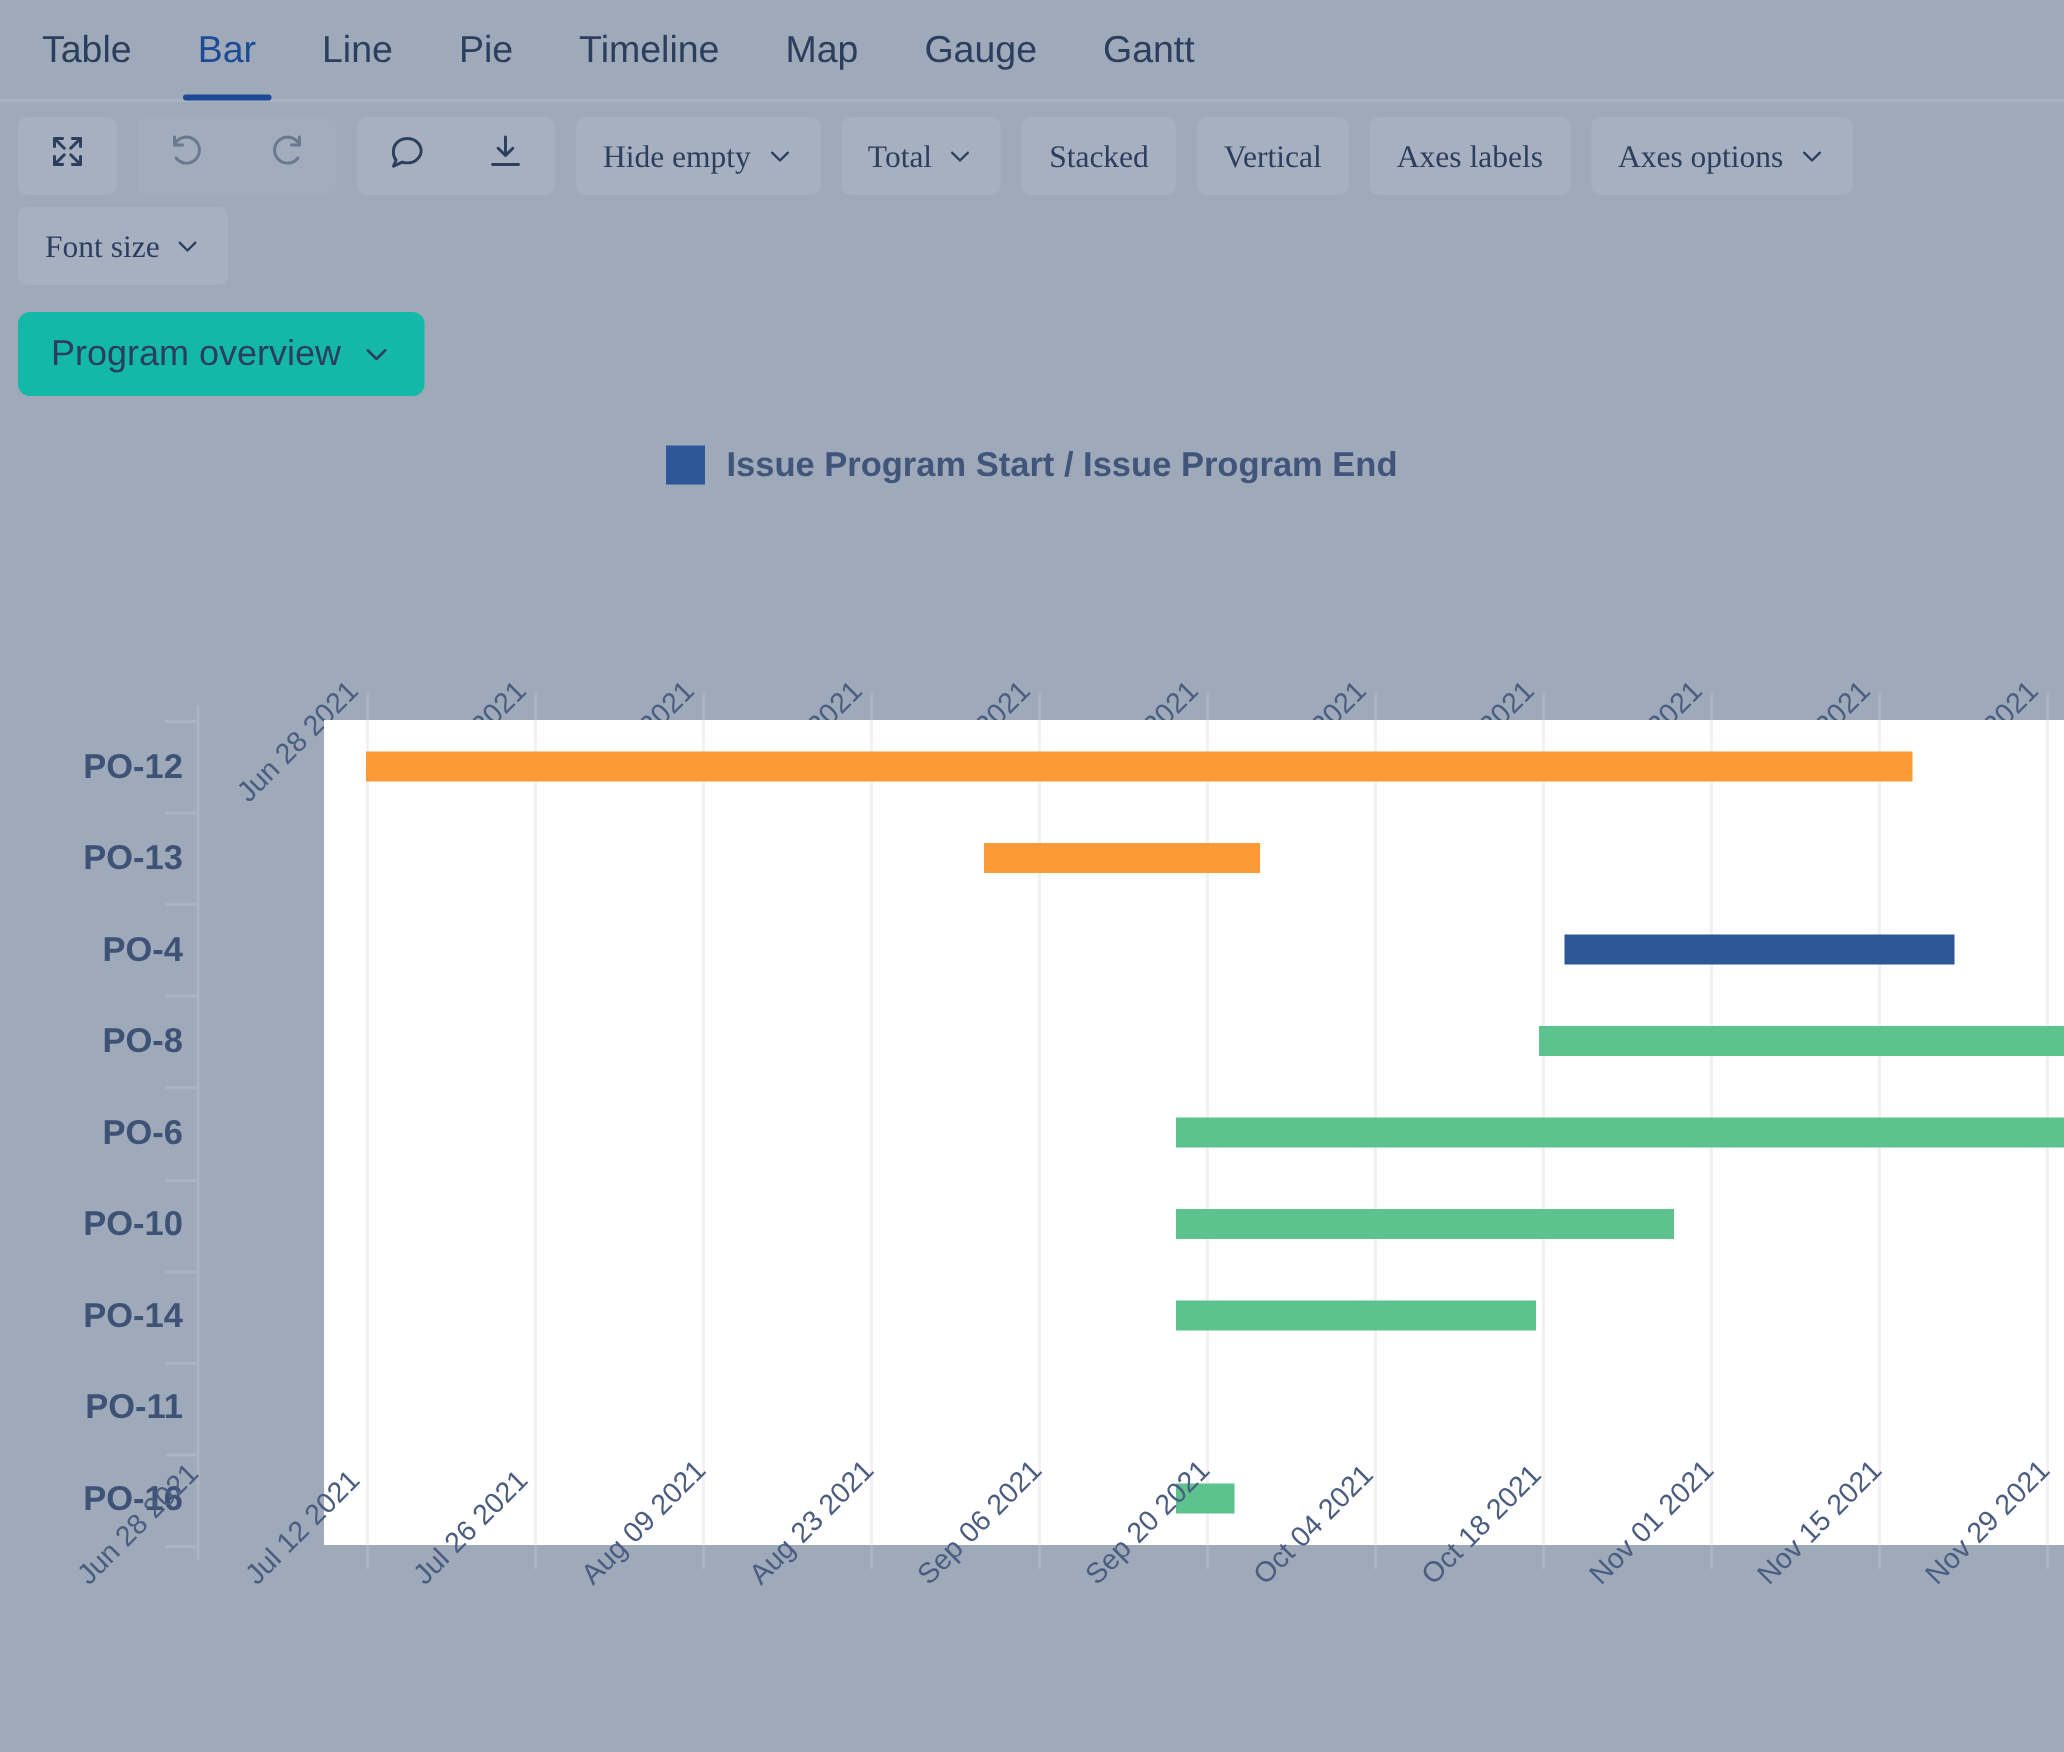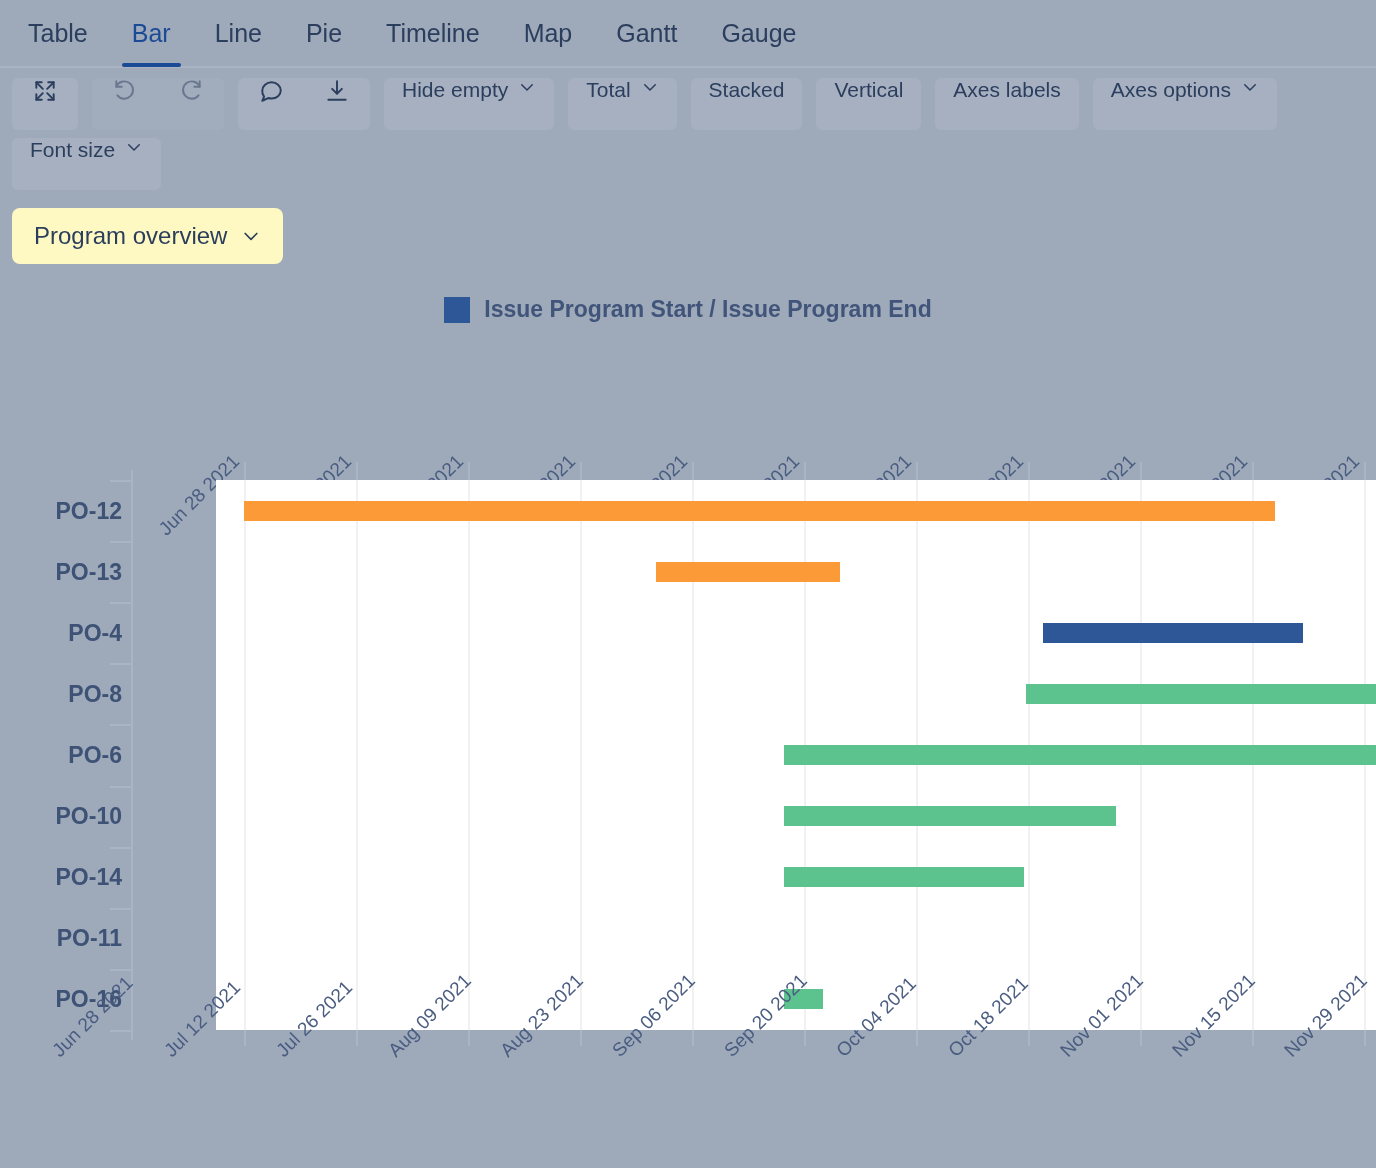--- a/index.html
+++ b/index.html
@@ -32,38 +32,38 @@
 
   
   .toolbar {
     position: absolute; top: 78px; left: 12px; right: 0;
     display: flex; flex-wrap: wrap; align-items: flex-start; gap: 0;
   }
   .tgroup { display: flex; gap: 0; margin-right: 14px; margin-bottom: 8px; }
   .tbtn {
     background: #a6b0c0; border: none; border-radius: 6px;
     height: 52px; min-width: 52px;
-    display: flex; justify-content: center;
+    display: flex; align-items: center; justify-content: center;
     color: #2c3e5d; font-size: 21px; cursor: pointer;
     padding: 0 18px; gap: 10px; white-space: nowrap;
-    font-family: Liberation Sans, sans-serif;
+    font-family: Liberation Serif, serif;
   }
   .tbtn.icononly { padding: 0; width: 66px; }
   .tgroup.joined .tbtn { border-radius: 0; }
   .tgroup.joined .tbtn:first-child { border-radius: 6px 0 0 6px; }
   .tgroup.joined .tbtn:last-child  { border-radius: 0 6px 6px 0; }
   .tbtn.disabled { opacity: .45; cursor: default; }
   .chev { display: inline-block; }
   .chev svg { display: block; }
   .row2 { position: absolute; top: 138px; left: 12px; display: flex; }
 
   
   .selrow { position: absolute; top: 208px; left: 12px; display: flex; gap: 14px; }
   .selbtn {
-    background: #fef9c3; border: none; border-radius: 8px;
+    background: #14b8a6; border: none; border-radius: 8px;
     height: 56px; display: flex; align-items: center; gap: 14px;
     padding: 0 22px; color: #2c3e5d; font-size: 24px; cursor: pointer;
     font-family: "Liberation Sans", sans-serif; white-space: nowrap;
   }
 
   
   .legend {
     position: absolute; top: 296px; left: 0; width: 1376px;
     display: flex; justify-content: center; align-items: center; gap: 14px;
   }
@@ -123,24 +123,24 @@
     <div class="tab">
         <span>Pie</span>
       </div>
     <div class="tab">
         <span>Timeline</span>
       </div>
     <div class="tab">
         <span>Map</span>
       </div>
     <div class="tab">
+        <span>Gauge</span>
+      </div>
+    <div class="tab">
         <span>Gantt</span>
-      </div>
-    <div class="tab">
-        <span>Gauge</span>
       </div>
   </div>
 
   <div class="toolbar">
 
     <div class="tgroup">
       <button class="tbtn icononly">
         <span>
           <svg width="26" height="26" viewBox="0 0 24 24" fill="none" stroke="#2c3e5d" stroke-width="1.8" stroke-linecap="round" stroke-linejoin="round">
             <path d="M4 9 V4 H9"></path>

